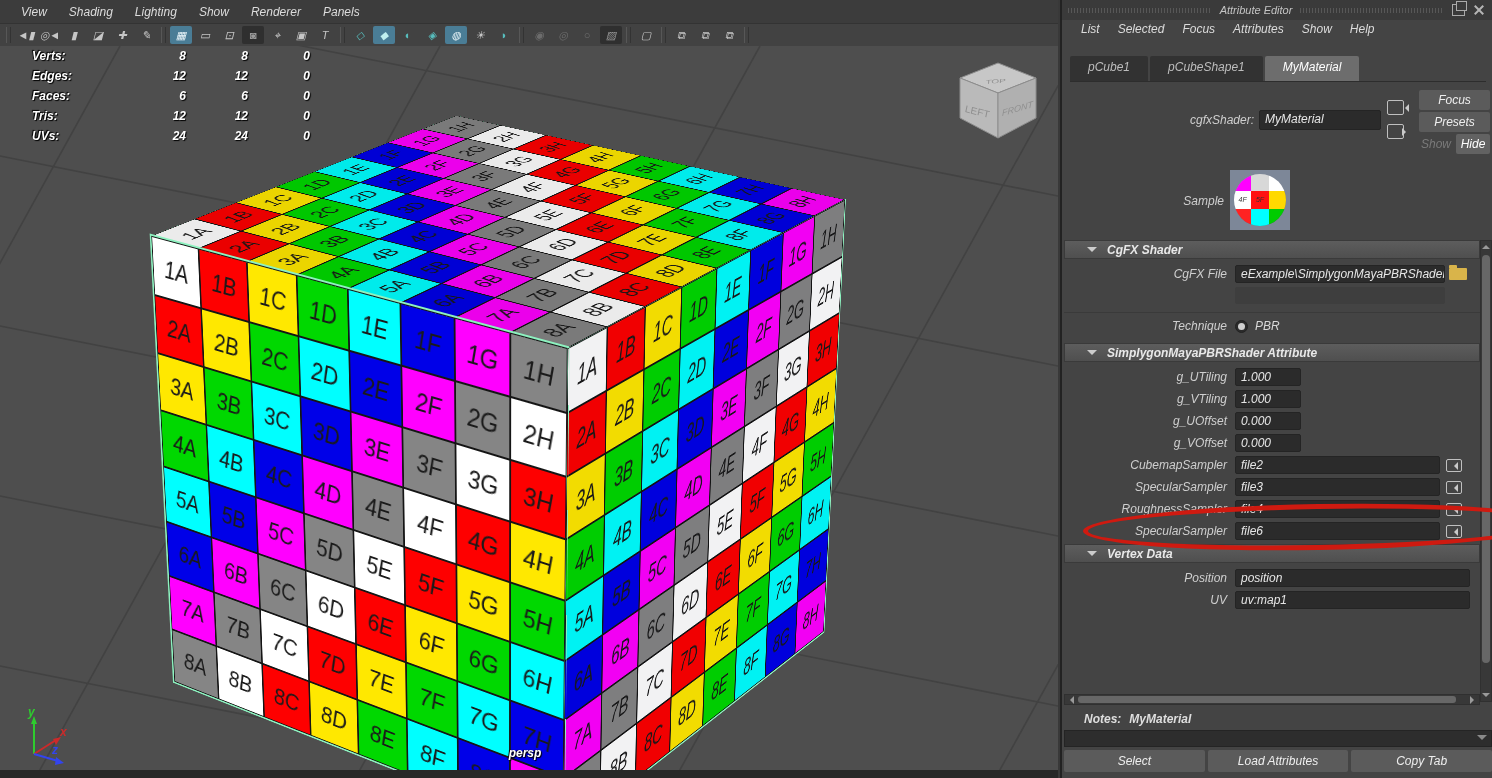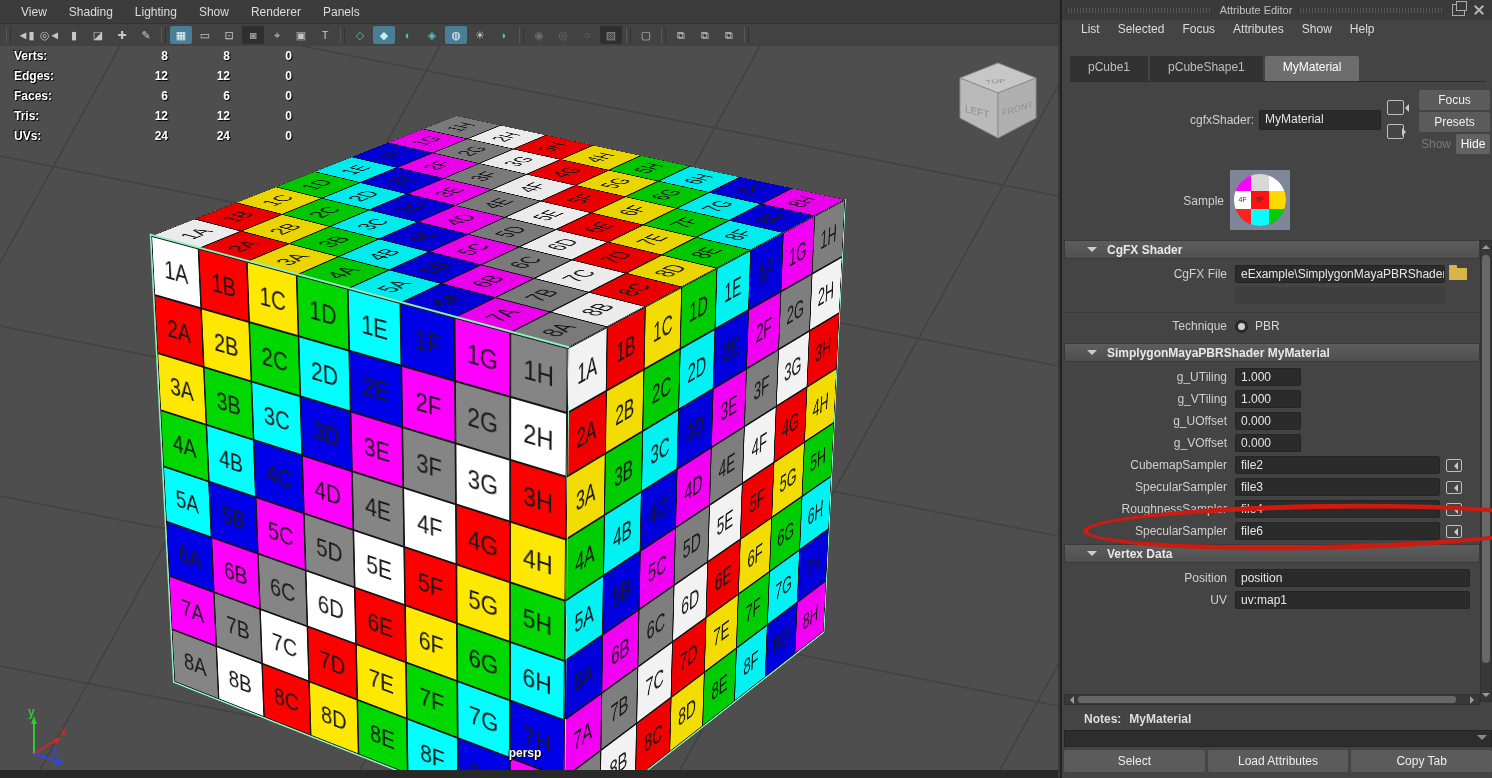--- a/index.html
+++ b/index.html
@@ -1,18 +1,18 @@
 <!DOCTYPE html>
 <html><head>
 <meta charset="utf-8">
 <style>
   * { margin:0; padding:0; box-sizing:border-box; }
   html,body { width:1492px; height:778px; overflow:hidden; background:#393939;
     font-family:"Liberation Sans", sans-serif; font-size:12px; color:#d8d8d8; }
-  #app { position:relative; width:1492px; height:636px; }
+  #app { position:relative; width:1492px; height:636px;font-style:italic; }
 
   
   #left-pane { position:absolute; left:0; top:0; width:1058px; height:778px; background:#2a2a2a; }
   #vp-menubar { position:absolute; left:0; top:0; width:100%; height:24px; background:#3c3c3c;
     display:flex; align-items:center; padding-left:10px; border-bottom:1px solid #333; }
   .menu-item { padding:0 11px; color:#dcdcdc; cursor:default; }
   #vp-toolbar { position:absolute; left:0; top:24px; width:100%; height:22px; background:#424242;
     display:flex; align-items:center; padding-left:4px; gap:2px; }
   .tb-btn { width:22px; height:18px; display:inline-flex; align-items:center; justify-content:center;
     color:#c6c6c6; font-size:11px; border-radius:2px; line-height:1; }
@@ -21,21 +21,21 @@
   .tb-btn.teal { color:#57bdbd; }
   .tb-btn.pressed { background:#2f2f2f; color:#9a9a9a; }
   .tb-btn.disabled { opacity:.32; }
   .tb-sep { width:5px; height:16px; border-left:1px solid #575757; border-right:1px solid #333; margin:0 2px; }
 
   #viewport { position:absolute; left:0; top:46px; width:1058px; height:724px; background:#4e4e4e;
     overflow:hidden; perspective:2600px; perspective-origin:505px 250px; }
   #grid-svg { position:absolute; left:0; top:0; }
 
   
-  #stats { position:absolute; left:14px; top:0px; }
+  #stats { position:absolute; left:32px; top:0px; }
   .stat-row { display:flex; height:20px; align-items:center; }
   .stat-label { width:92px; font-weight:bold; color:#fff; text-shadow:1px 1px 1px #000, -1px -1px 1px #000; }
   .stat-val  { width:62px; text-align:right; font-weight:bold; color:#fff; text-shadow:1px 1px 1px #000; }
 
   
   #cube { position:absolute; left:265px; top:158px; width:480px; height:480px;
     transform-style:preserve-3d; transform:rotateX(-21deg) rotateY(-36deg); }
   .face { position:absolute; inset:0; display:grid;
     grid-template-rows:repeat(8,1fr); grid-template-columns:repeat(8,1fr);
     outline:2px solid #8df2c0; backface-visibility:hidden; }
@@ -928,21 +928,21 @@
       <div class="hr"></div>
       <div class="ae-row">
         <div class="ae-label">Technique</div>
         <div class="radio"></div>
         <div>PBR</div>
       </div>
       <div style="height:6px"></div>
 
       <div class="section-hdr">
         <div class="tri-down"></div>
-        <div class="section-title">SimplygonMayaPBRShader MyMaterial</div>
+        <div class="section-title">SimplygonMayaPBRShader Attribute</div>
       </div>
       <div id="scalar-rows">
           <div class="ae-row">
             <div class="ae-label">g_UTiling</div>
             <div class="txt-field small-field">1.000</div>
           </div>
           <div class="ae-row">
             <div class="ae-label">g_VTiling</div>
             <div class="txt-field small-field">1.000</div>
           </div>

